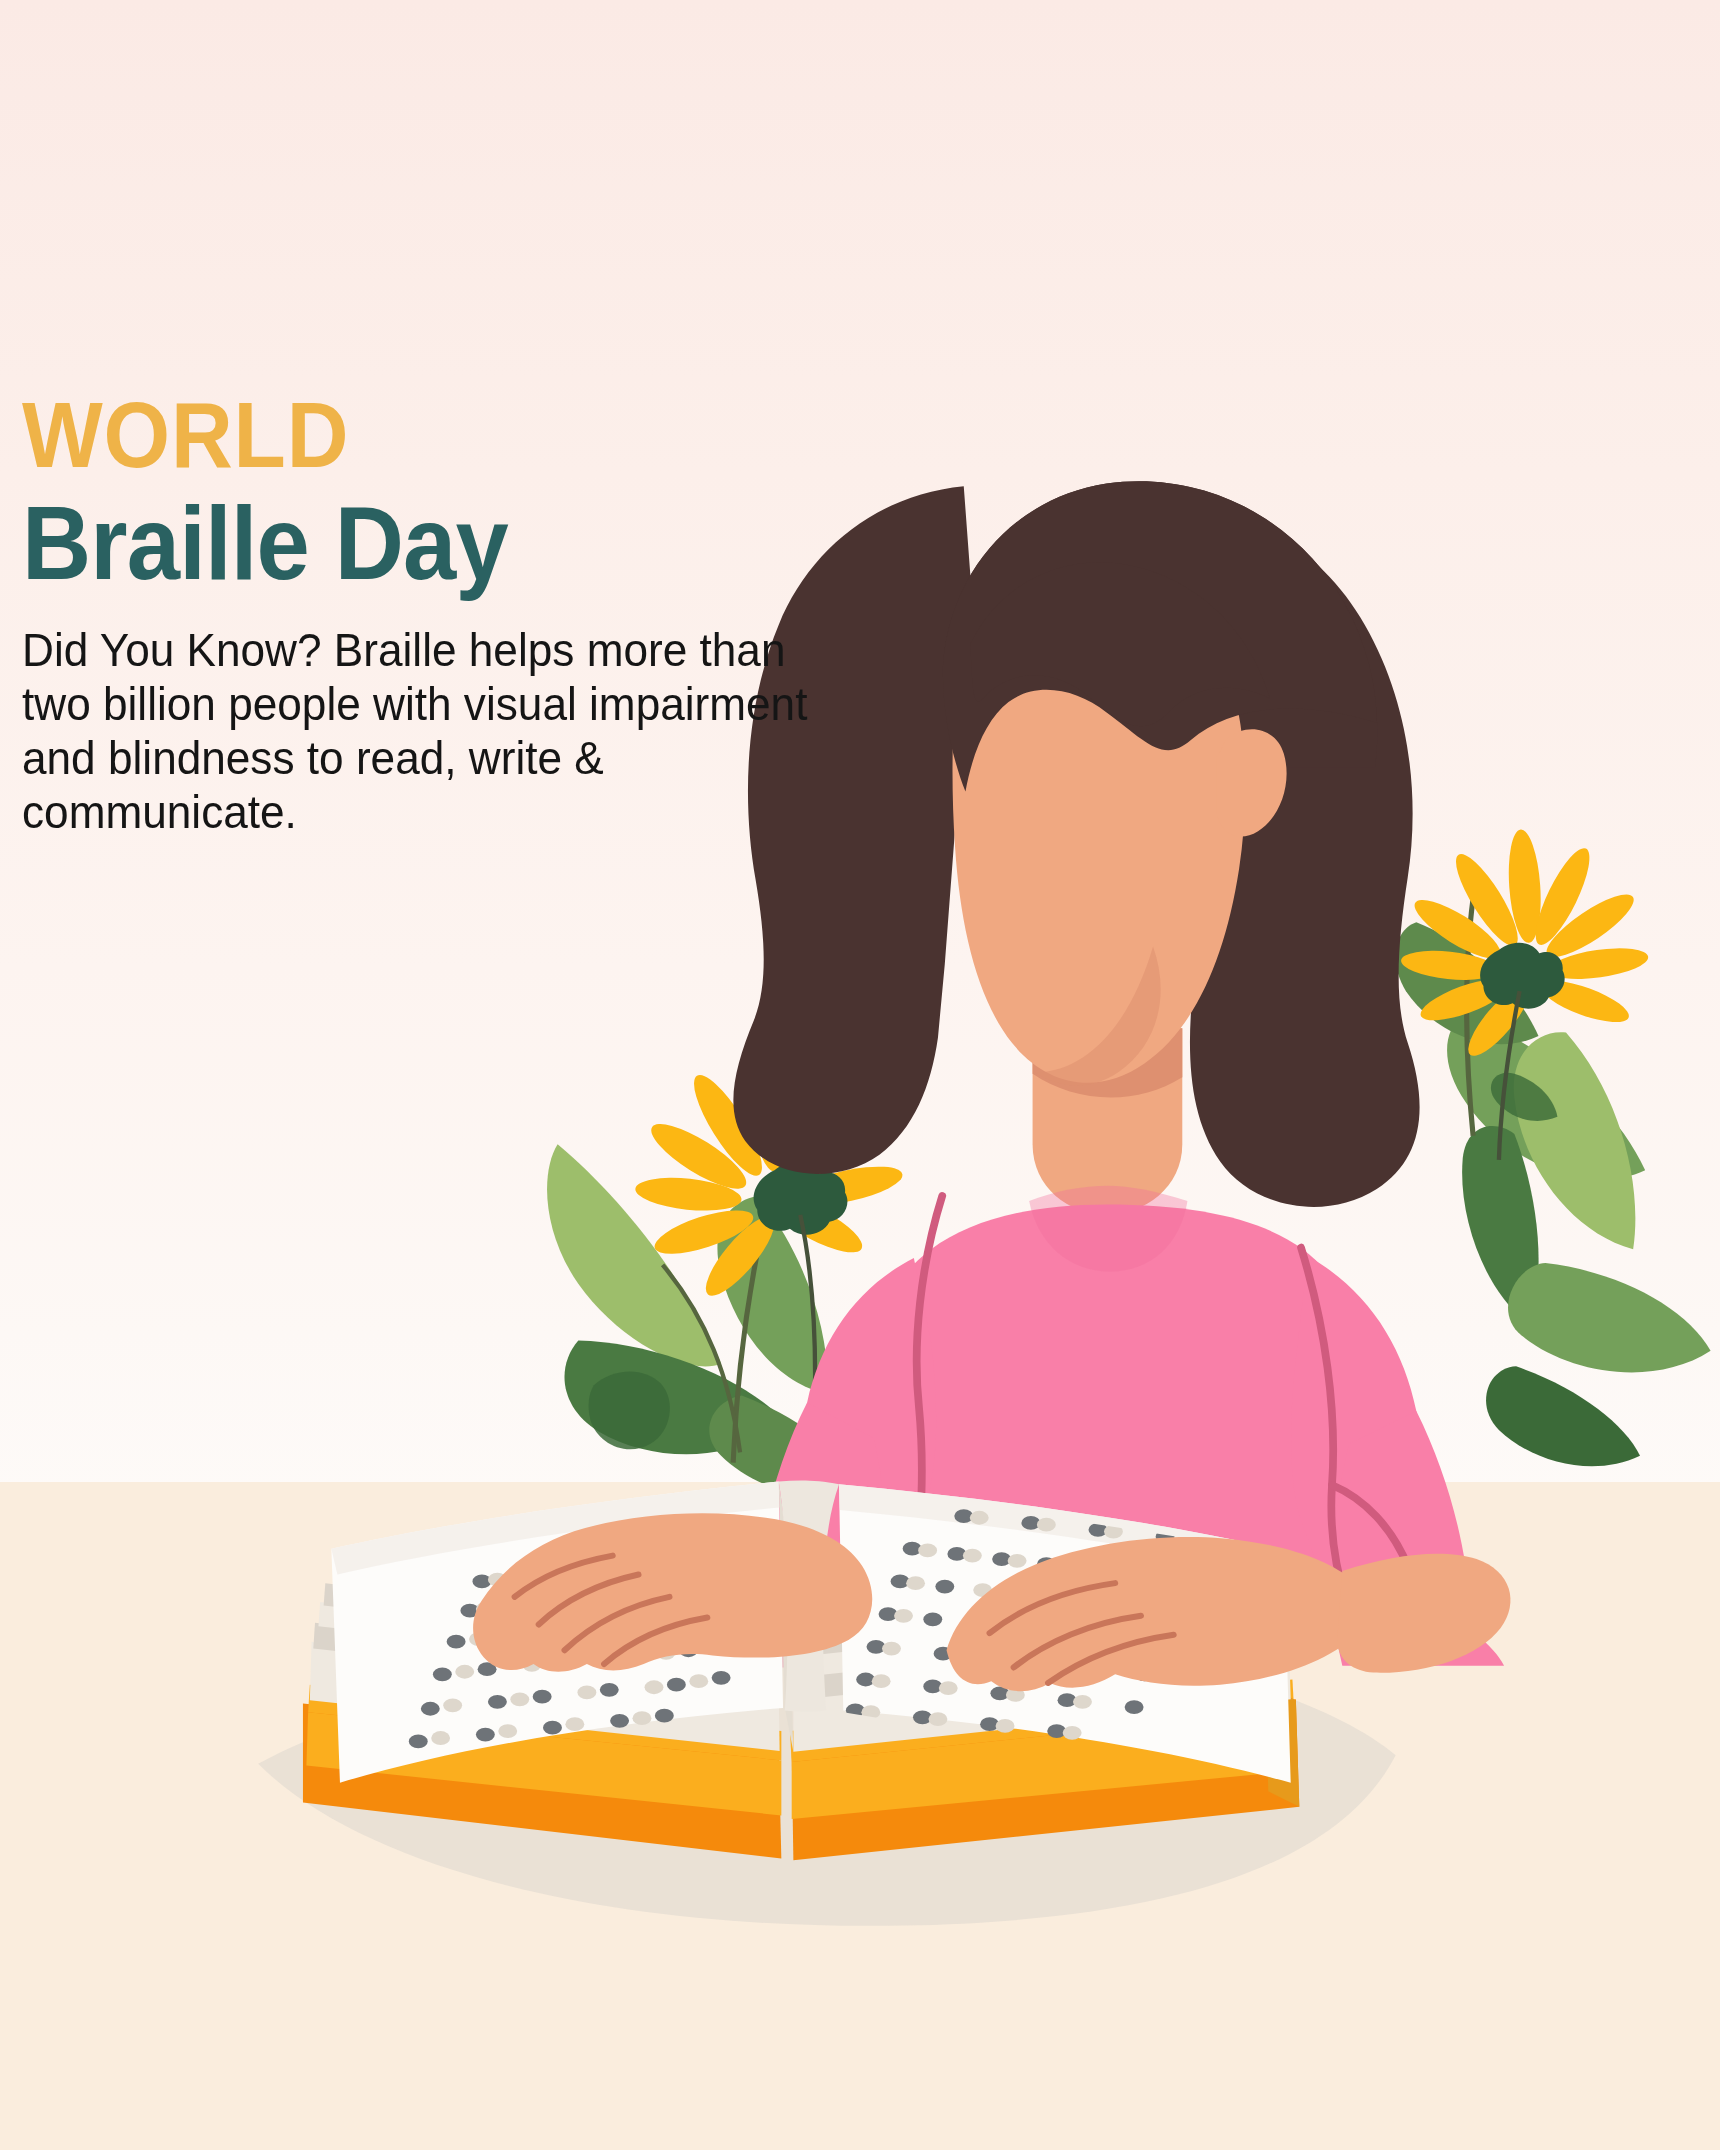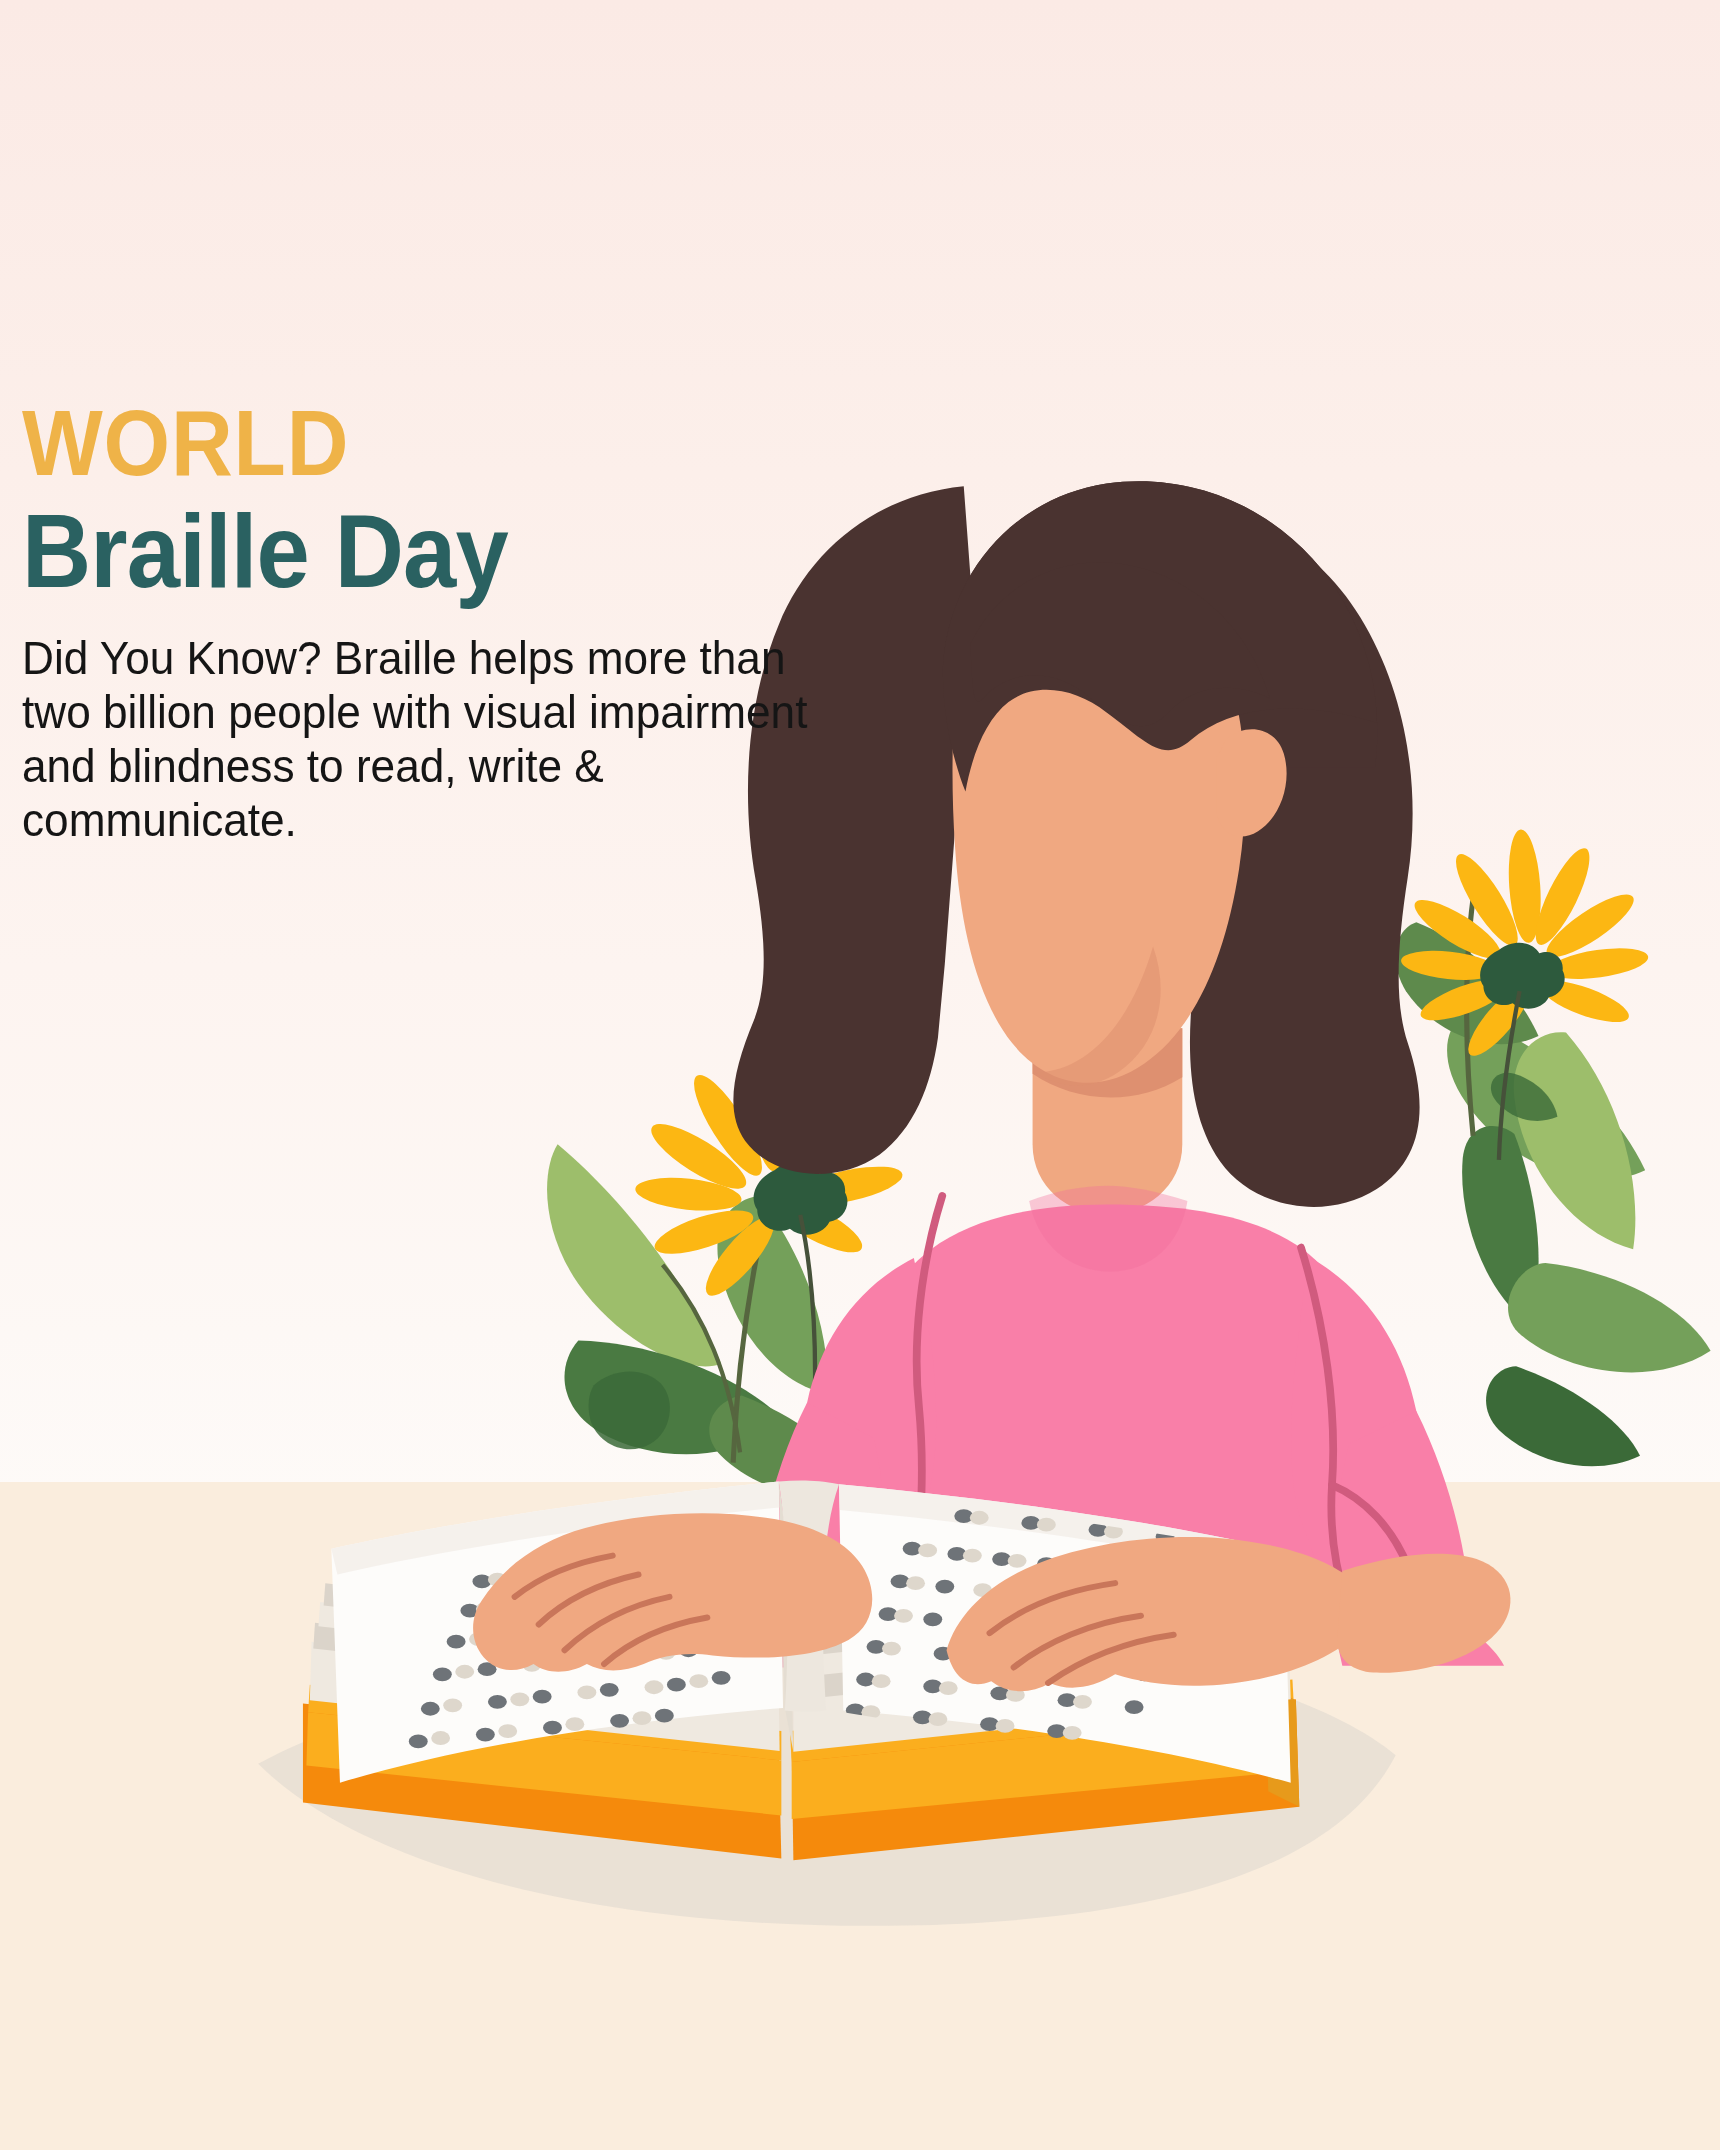--- a/index.html
+++ b/index.html
@@ -11,21 +11,21 @@
   #poster{
     position:relative;width:1721px;height:2151px;overflow:hidden;
     background:linear-gradient(180deg,#FBEAE5 0%,#FCEFEA 22%,#FDF4F0 45%,#FDF8F5 62%,#FEFBF9 72%);
   }
   
   #desk{
     position:absolute;left:0;top:1482px;width:1721px;height:669px;
     background:#FAEDDD;
   }
   
-  #textblock{position:absolute;left:21.5px;top:391px;width:912px;margin-top:8px;}
+  #textblock{position:absolute;left:21.5px;top:391px;width:912px;}
   #kicker{
     font-size:93px;line-height:0.96;font-weight:700;letter-spacing:0.9px;
     color:#EFB348;margin:0;
     transform:scaleX(0.92);transform-origin:left center;
     font-family:"Liberation Sans", sans-serif;
   }
   #headline{
     font-size:103px;line-height:1.0;font-weight:700;letter-spacing:-0.9px;
     color:#2A6161;margin:12px 0 0 0;
     transform:scaleX(0.93);transform-origin:left center;

